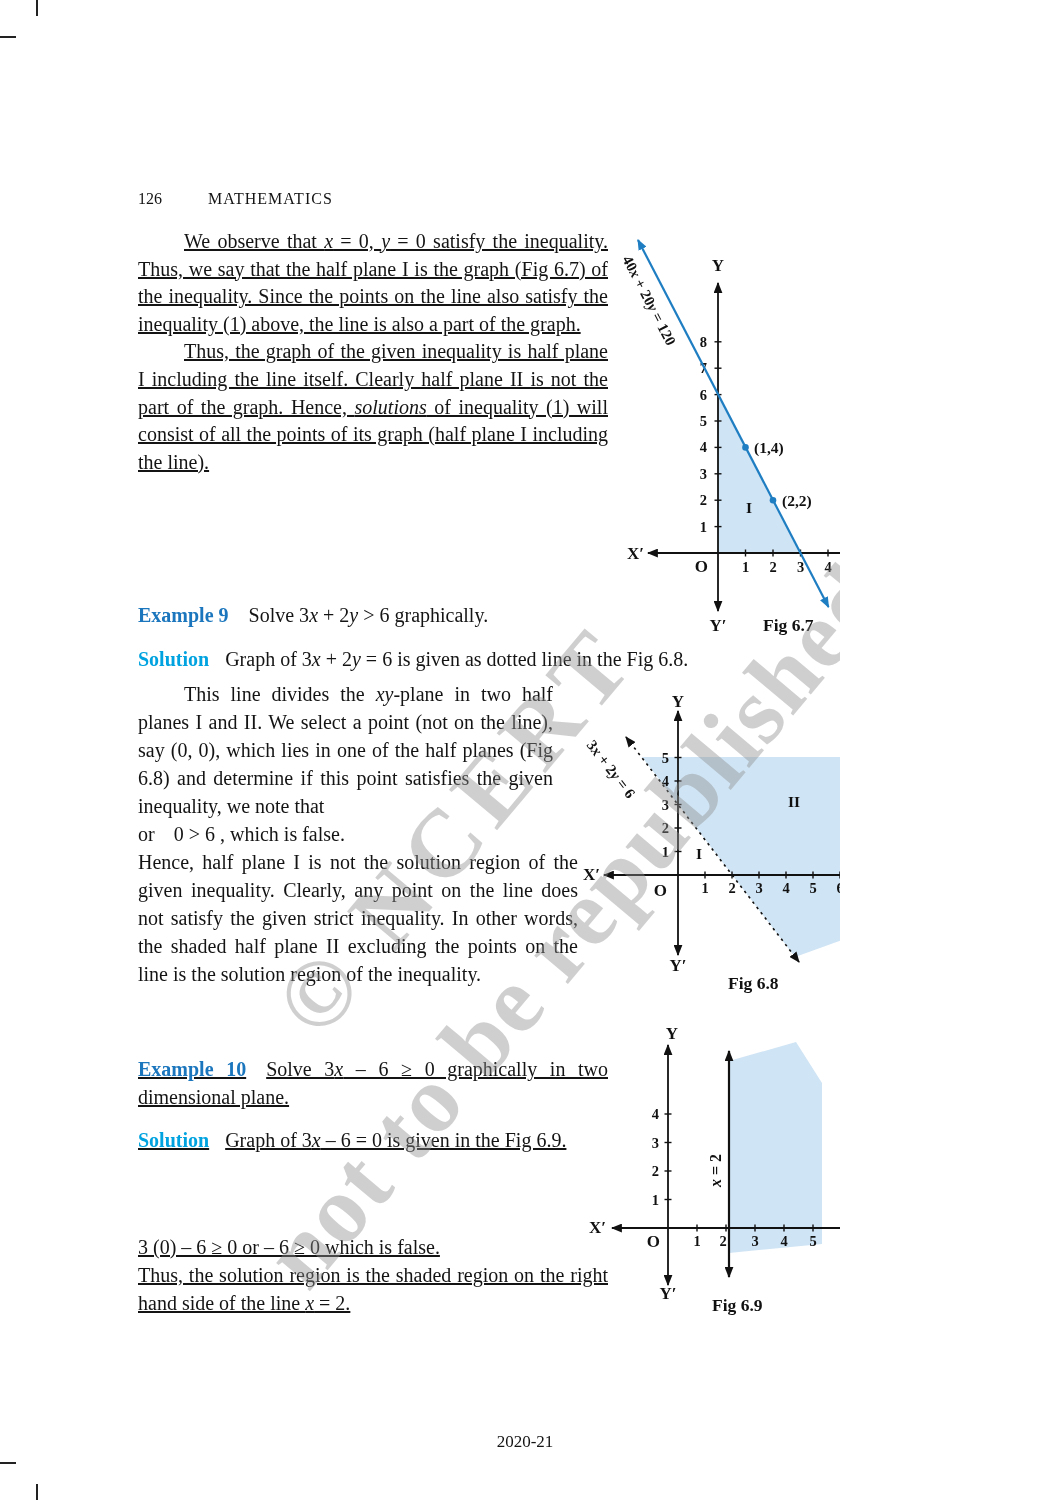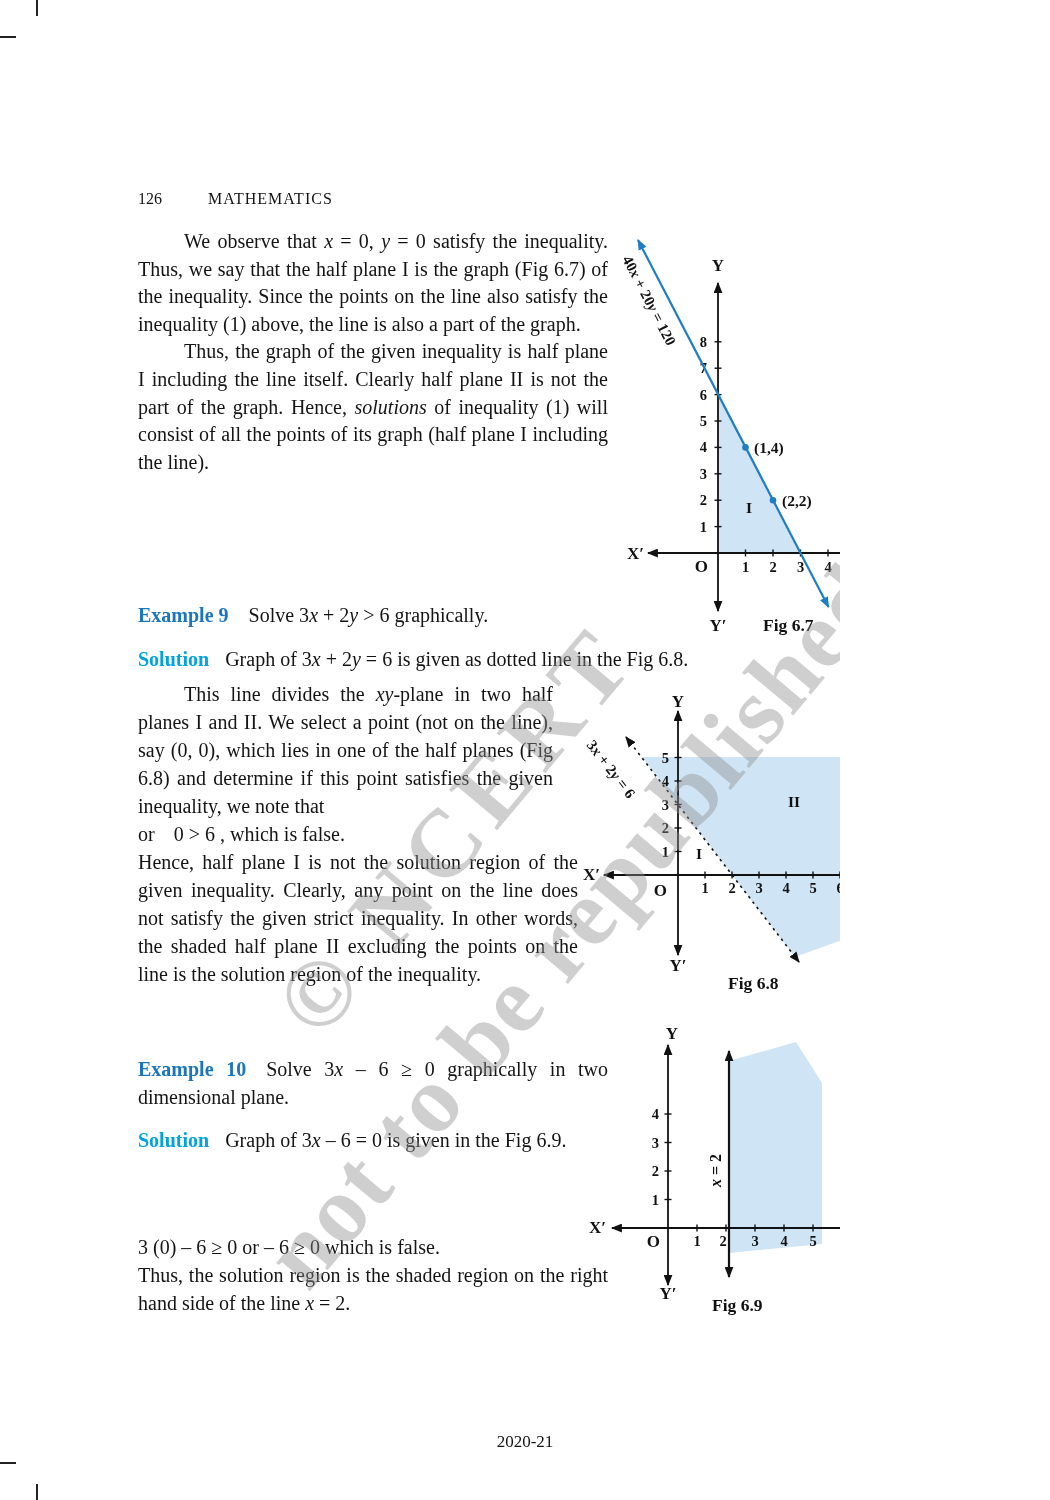--- a/index.html
+++ b/index.html
@@ -10,21 +10,21 @@
   }
   *{margin:0;padding:0;box-sizing:border-box;}
   html,body{background:#ffffff;}
   .page{position:relative;width:840px;height:1500px;background:#ffffff;
         font-family:"Liberation Serif",serif;color:#141414;overflow:hidden;}
   .crop{position:absolute;background:#222;}
   .pg-header{position:absolute;top:190px;left:0;width:1050px;font-size:16px;}
   .pg-num{position:absolute;left:138px;}
   .pg-title{position:absolute;left:208px;letter-spacing:1px;}
   .text-block{position:absolute;left:138px;width:470px;font-size:20px;line-height:27.6px;text-align:justify;}
-  .text-block p{margin:0;}
+  .text-block p{margin:0;text-decoration:underline;}
   p.indent{text-indent:46px;}
   .flow{position:absolute;left:138px;font-size:20px;line-height:28px;text-align:justify;}
   .flow p{margin:0;}
   .heading-line{position:absolute;left:138px;font-size:20px;line-height:27.6px;}
   .ex-label{font-weight:bold;color:var(--example-heading);margin-right:20px;}
   .sol-label{font-weight:bold;color:var(--solution-heading);margin-right:16px;}
   .eq{margin-left:46px;}
   .or-sp{margin-left:19px;}
   .footer{position:absolute;top:1432px;left:0;width:1050px;text-align:center;font-size:17px;}
   .watermark{position:absolute;transform:translate(-50%,-50%) rotate(-50deg);

